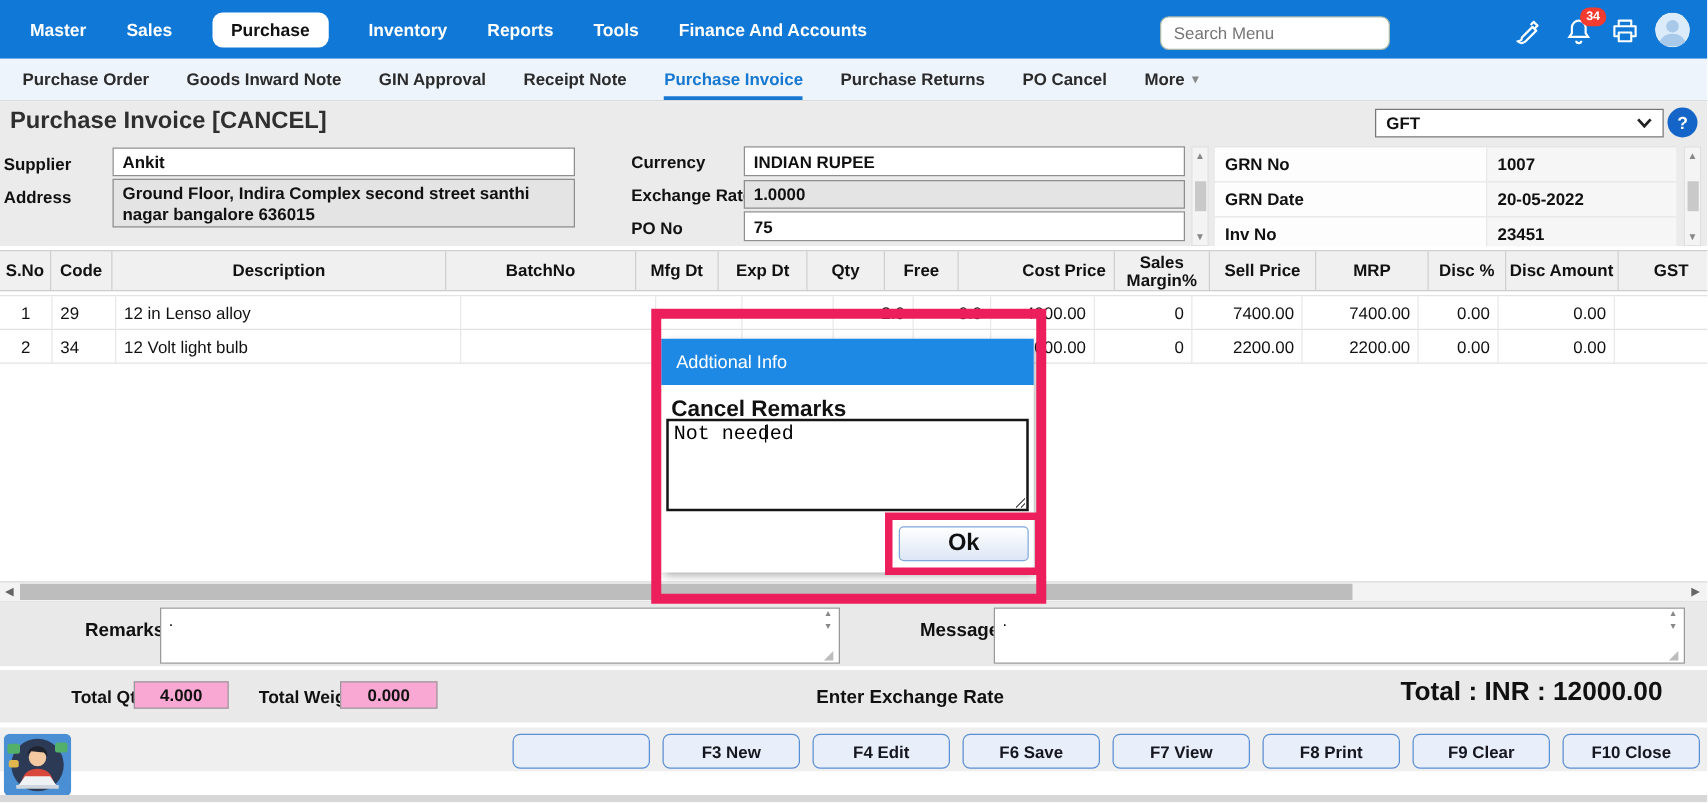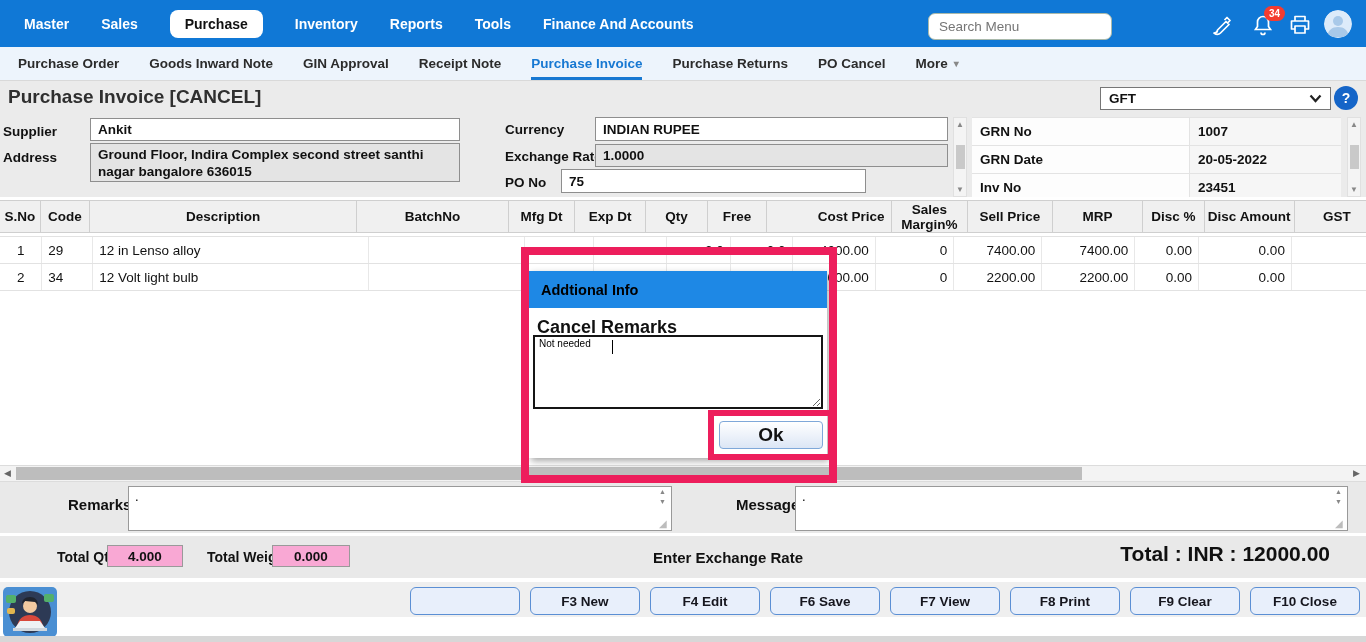--- a/index.html
+++ b/index.html
@@ -105,25 +105,25 @@
   .support{position:absolute;left:3px;top:587px;width:54px;height:50px;cursor:pointer}
   .bottom-strip{position:absolute;left:0;top:636px;width:100%;height:6px;background:#d7d7d7}
 
   
   .hl-frame{position:absolute;border:8px solid #ed1e5c;box-sizing:border-box;
           pointer-events:none;z-index:80}
   #frame-outer{left:521px;top:247px;width:316px;height:236px}
   #frame-ok{left:708px;top:410px;width:126px;height:50px;border-width:6px}
   .modal{position:absolute;left:529px;top:271px;width:298px;height:187px;background:#fff;
           z-index:50;box-shadow:2px 3px 7px rgba(0,0,0,.35)}
-  .modal-header{height:37px;background:#1e88e5;color:#000000;font-weight:700;font-size:14.5px;
+  .modal-header{height:37px;background:#1e88e5;color:#ffffff;font-weight:400;font-size:14.5px;
           display:flex;align-items:center;padding-left:12px}
   .modal-label{margin:9px 0 0 8px;font-weight:700;font-size:18px}
   .modal-textarea{position:absolute;left:4px;top:64px;width:290px;height:74px;
-          border:2px solid #151515;font-family:Liberation Sans, sans-serif;font-size:10px;
+          border:2px solid #151515;font-family:Liberation Mono, monospace;font-size:16px;
           padding:1px 4px;box-sizing:border-box;resize:both;outline:none;background:#fff}
   .caret-line{position:absolute;left:612px;top:340px;width:1px;height:14px;background:#000;z-index:55}
   .ok-btn{position:absolute;left:719px;top:421px;width:104px;height:28px;z-index:60;
           background:linear-gradient(#ffffff,#dce6f5);border:1px solid #7fa8d9;border-radius:4px;
           font-weight:700;font-size:19px;display:flex;align-items:center;justify-content:center;
           cursor:pointer;box-sizing:border-box}
 </style>
 </head>
 <body>
 
@@ -196,21 +196,21 @@
   <div class="flabel" style="left:3px;top:124px">Supplier</div>
   <div class="finput" style="left:90px;top:118px;width:370px;height:23px">Ankit</div>
   <div class="flabel" style="left:3px;top:150px">Address</div>
   <div class="finput ro addr" style="left:90px;top:143px;width:370px;height:39px">Ground Floor, Indira Complex second street santhi nagar bangalore 636015</div>
 
   <div class="flabel" style="left:505px;top:122px">Currency</div>
   <div class="finput" style="left:595px;top:117px;width:353px;height:24px">INDIAN RUPEE</div>
   <div class="flabel" style="left:505px;top:149px">Exchange Rate</div>
   <div class="finput ro" style="left:595px;top:144px;width:353px;height:23px">1.0000</div>
   <div class="flabel" style="left:505px;top:175px">PO No</div>
-  <div class="finput" style="left:561px;top:169px;width:305px;height:24px">75</div>
+  <div class="finput" style="left:595px;top:169px;width:353px;height:24px">75</div>
 
   <div class="vscroll" style="left:953px;top:117px;height:80px">
     <span>▲</span>
     <div class="vthumb"></div>
     <span>▼</span>
   </div>
   <div class="grn-panel">
       <div class="grn-row">
         <div class="grn-label">GRN No</div>
         <div class="grn-value">1007</div>

